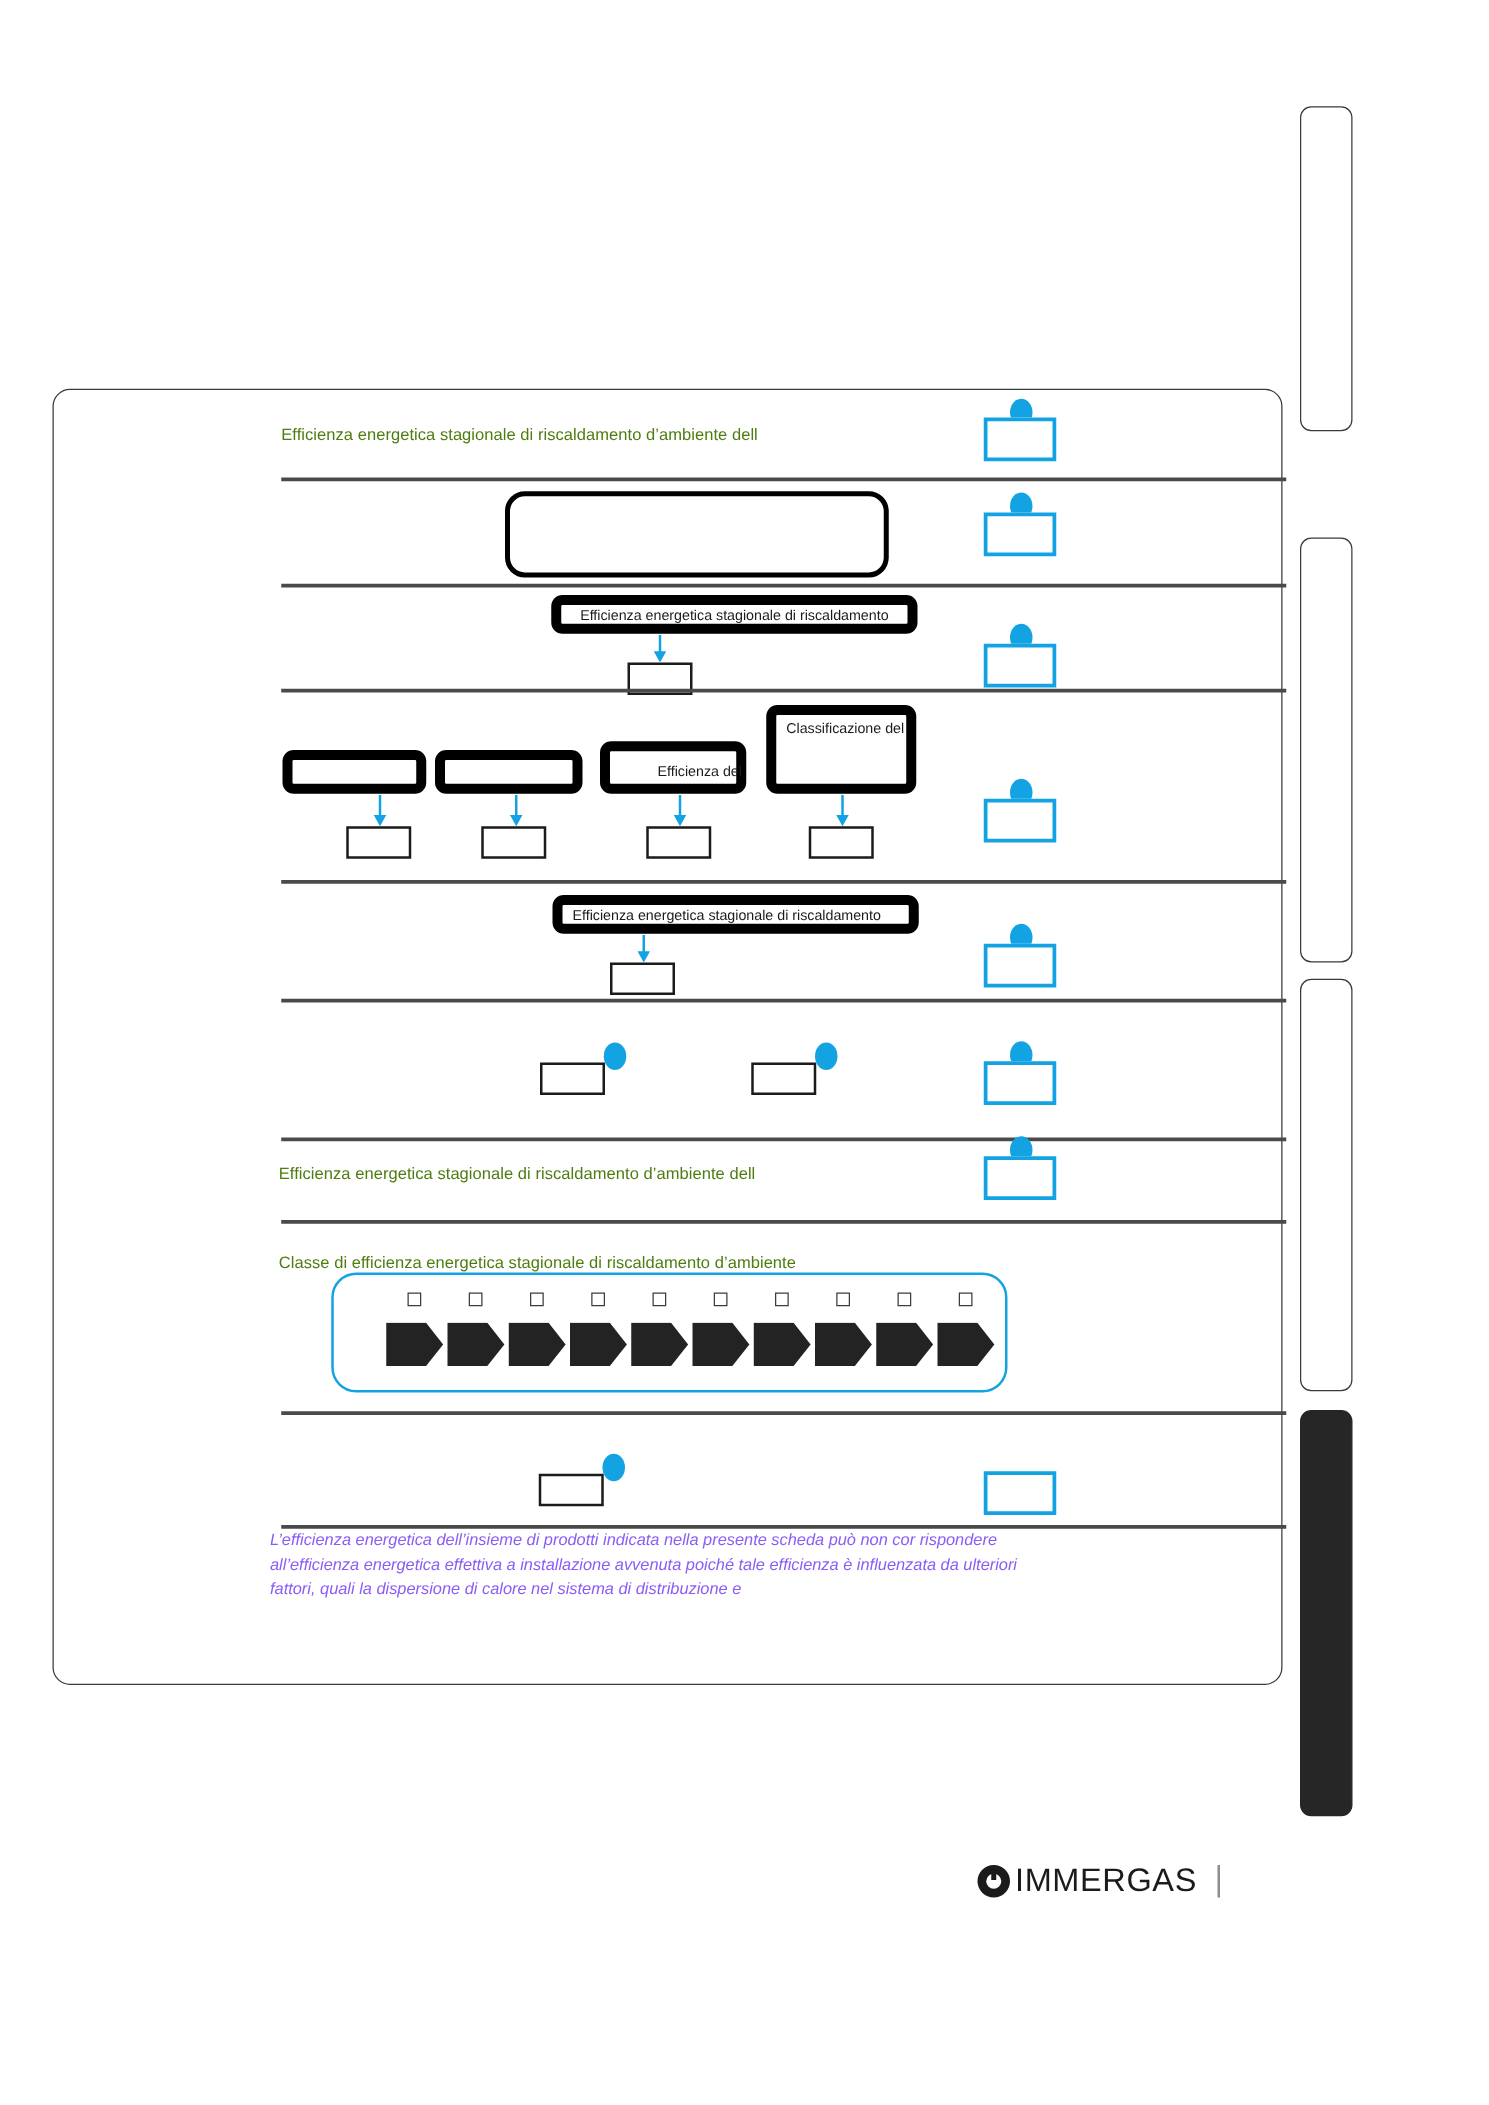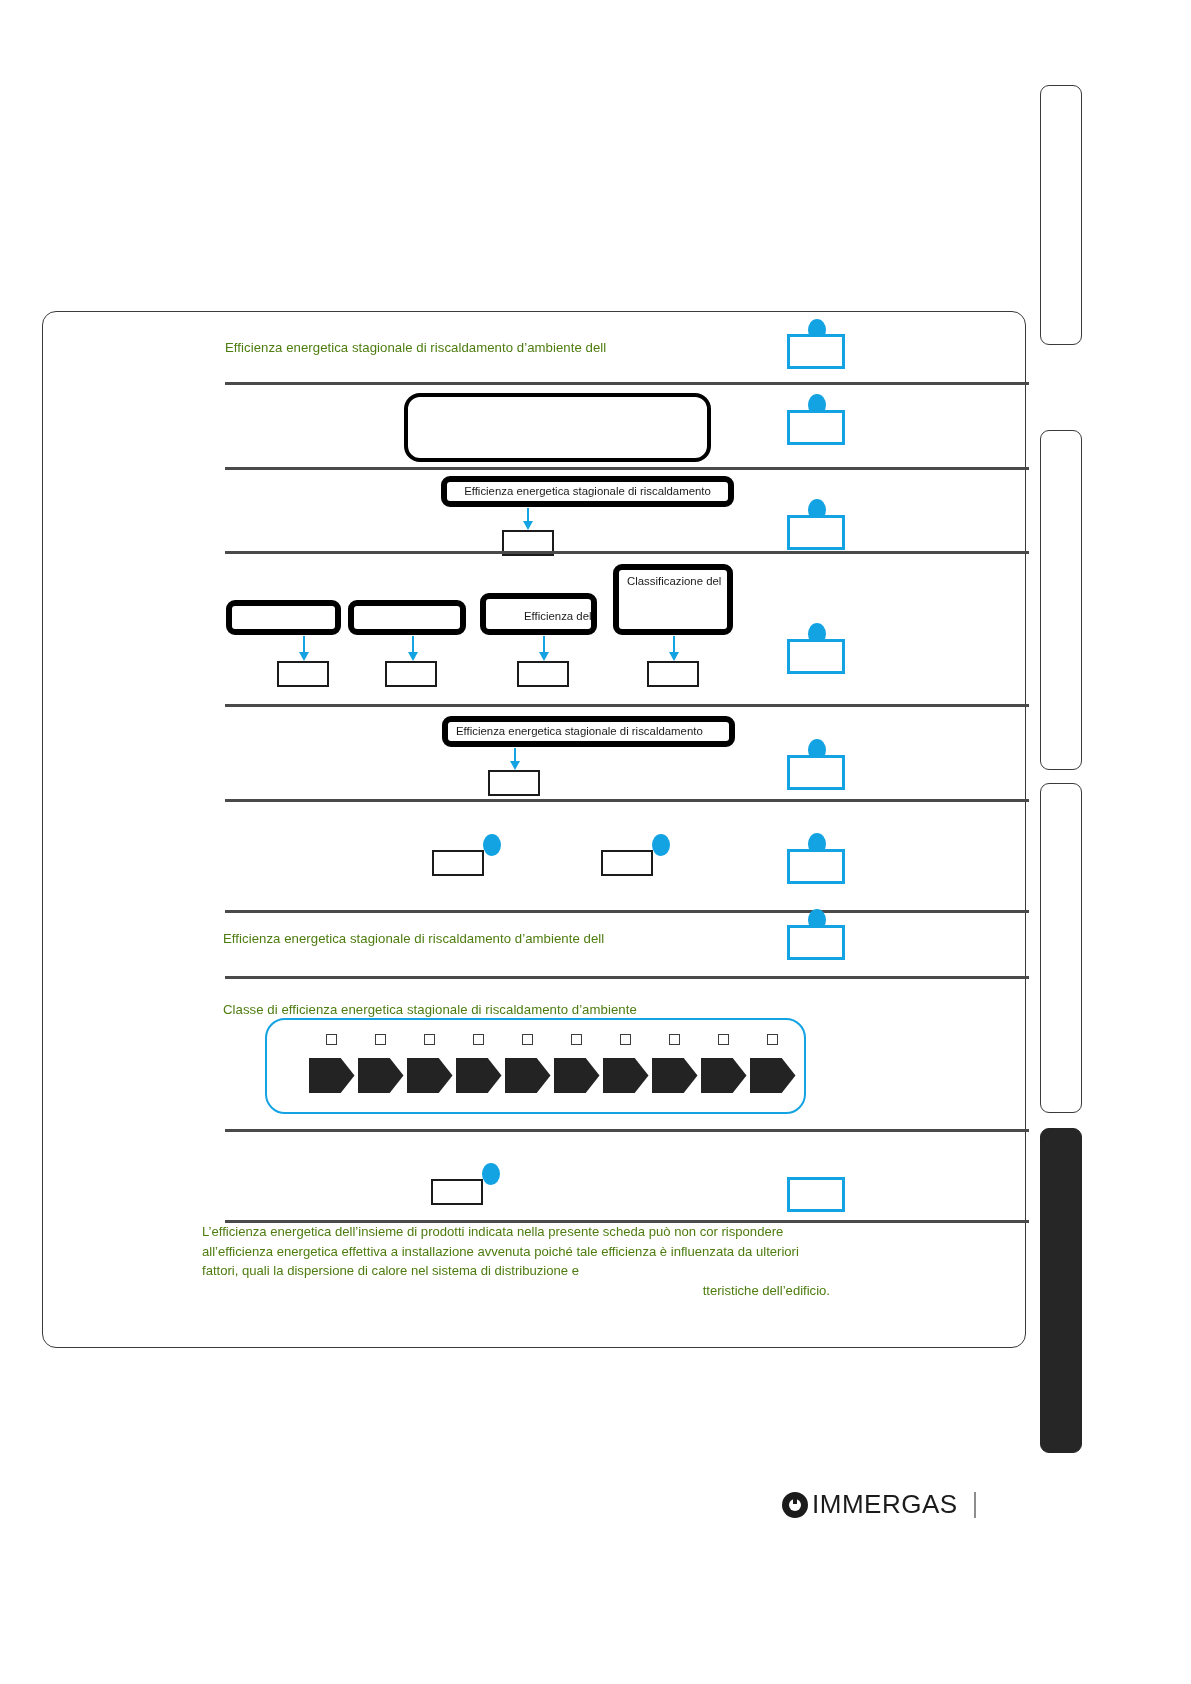--- a/index.html
+++ b/index.html
@@ -40,21 +40,21 @@
     font-size:13.2px;
     color:#4d7c0f;
     white-space:nowrap;
     letter-spacing:0.05px;
   }
 
   
   .bluebox{
     position:absolute;
     box-sizing:border-box;
-    border:6px solid #000000;
+    border:8px solid #000000;
     border-radius:9px;
     background:#fff;
   }
   .bluebox.thick{border-width:4px;border-radius:16px;}
   .bluebox .bb-text{
     display:block;
     font-size:11.4px;
     color:#1b1b1b;
     white-space:nowrap;
     padding:3px 8px 0 8px;
@@ -130,25 +130,26 @@
   }
   .arrow{
     width:46px;height:35px;
     background:#232323;
     clip-path:polygon(0 0, 70% 0, 100% 50%, 70% 100%, 0 100%);
   }
 
   
   .note{
     position:absolute;
-    left:202px; top:1222px;
+    left:216px; top:1222px;
     width:628px;
     font-size:13.1px;
+    font-style:italic;
     line-height:19.5px;
-    color:#4d7c0f;
+    color:#8b5cf6;
   }
   .note .last{display:block;text-align:right;}
 
   
   .tab{
     position:absolute;
     left:1040px;
     width:42px;
     box-sizing:border-box;
     border:1.4px solid #3a3a3a;
@@ -335,21 +336,20 @@
     <div class="valbox" style="left:388px; top:867px; width:52px; height:26px;"></div>
     <div class="valbox-blue" style="left:744px; top:865px; width:58px; height:35px;"></div>
     <div class="rule" style="top:908px;"></div>
 
   </div>
 
   <div class="note">
     <span>L’efficienza energetica dell’insieme di prodotti indicata nella presente scheda può non cor</span>
     <span>rispondere all’efficienza energetica effettiva a installazione avvenuta poiché tale efficienza</span>
     <span>è influenzata da ulteriori fattori, quali la dispersione di calore nel sistema di distribuzione e</span>
-    <span class="last">tteristiche dell’edificio.</span>
   </div>
 
   <div class="footer">
     <span class="logo-mark"></span>
     <span class="logo-text">IMMERGAS</span>
     <span class="footer-sep"></span>
   </div>
 
 </div>
 

